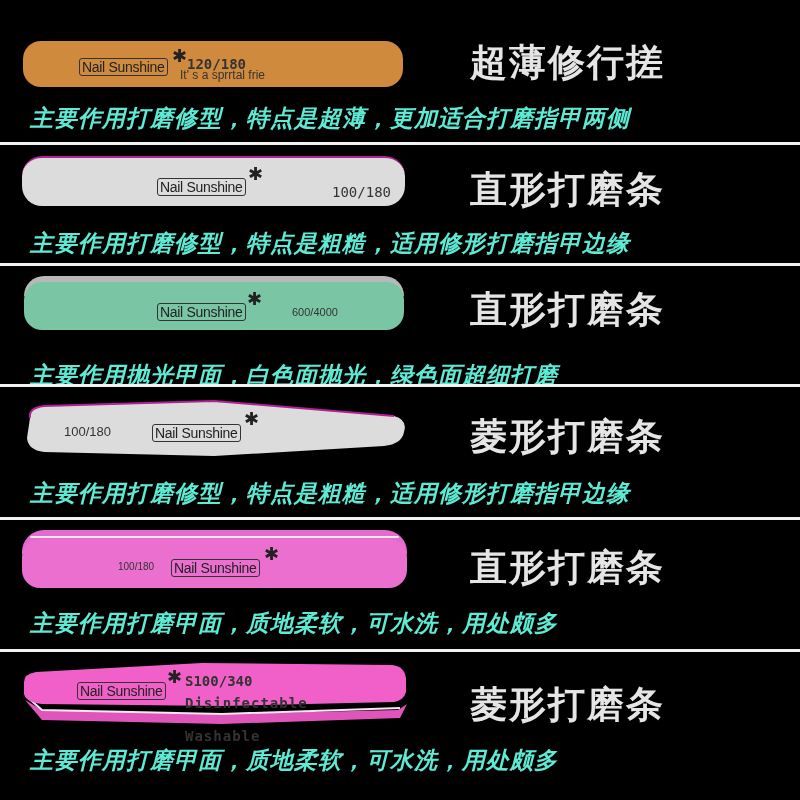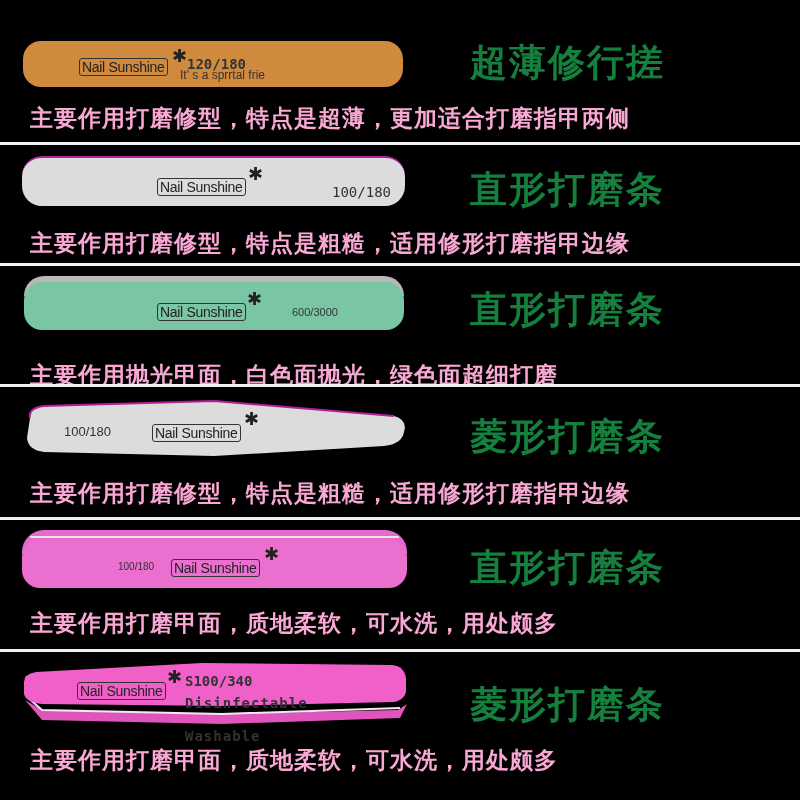--- a/index.html
+++ b/index.html
@@ -4,22 +4,22 @@
 <style>
   html,body{margin:0;padding:0;background:#000;}
   body{width:800px;height:800px;position:relative;overflow:hidden;font-family:"DejaVu Sans",sans-serif;color:#fff;}
   .sep{position:absolute;left:0;width:800px;height:3px;background:#f2f2f2;}
   .file{position:absolute;}
   .file .body{position:absolute;inset:0;border-radius:16px;}
   .brand{position:absolute;font-family:"Liberation Sans",sans-serif;font-size:14px;color:#222;border:1px solid #333;border-radius:3px;padding:0 2px;line-height:16px;white-space:nowrap;letter-spacing:-0.3px;}
   .grit{position:absolute;font-family:"DejaVu Sans Mono",monospace;font-size:14px;color:#333;white-space:nowrap;}
   .grit.sans{font-family:"Liberation Sans",sans-serif;font-size:11px;}
   .subtxt{position:absolute;font-family:"Liberation Sans",sans-serif;font-size:12px;color:#333;white-space:nowrap;}
-  .title{position:absolute;font-size:37px;font-weight:bold;color:#15803d;white-space:nowrap;letter-spacing:2px;}
-  .desc{position:absolute;left:30px;font-size:23px;font-weight:bold;color:#f9a8d4;white-space:nowrap;letter-spacing:1px;}
+  .title{position:absolute;font-size:37px;font-weight:bold;color:#e5e5e5;white-space:nowrap;letter-spacing:2px;}
+  .desc{position:absolute;left:30px;font-size:23px;font-weight:bold;color:#5eead4;white-space:nowrap;letter-spacing:1px;font-style:italic;}
 </style>
 </head>
 <body>
 
 <div class="file" style="left:23px;top:41px;width:380px;height:46px;">
   <div class="body" style="background:#d08a3e;border-radius:18px;"></div>
   <span class="brand" style="left:56px;top:17px;">Nail Sunshine</span>
   <span style="position:absolute;left:149px;top:4px;font-size:18px;color:#222;font-weight:bold;">✱</span>
   <span class="grit" style="left:164px;top:15px;font-weight:bold;">120/180</span>
   <span class="subtxt" style="left:157px;top:27px;">It' s a sprrtal frie</span>
@@ -36,21 +36,21 @@
 </div>
 <div class="title" style="left:470px;top:165px;">直形打磨条</div>
 <div class="desc" style="top:228px;">主要作用打磨修型，特点是粗糙，适用修形打磨指甲边缘</div>
 <div class="sep" style="top:263px;"></div>
 
 <div class="file" style="left:24px;top:276px;width:380px;height:54px;">
   <div class="body" style="background:#b8b8b8;top:0;height:20px;border-radius:20px 20px 0 0;"></div>
   <div class="body" style="background:#7ac5a4;top:6px;border-radius:18px;"></div>
   <span class="brand" style="left:133px;top:27px;">Nail Sunshine</span>
   <span style="position:absolute;left:223px;top:12px;font-size:18px;color:#222;font-weight:bold;">✱</span>
-  <span class="grit sans" style="left:268px;top:30px;">600/3000</span>
+  <span class="grit sans" style="left:268px;top:30px;">600/4000</span>
 </div>
 <div class="title" style="left:470px;top:285px;">直形打磨条</div>
 <div class="desc" style="top:360px;">主要作用抛光甲面，白色面抛光，绿色面超细打磨</div>
 <div class="sep" style="top:384px;"></div>
 
 <div class="file" style="left:24px;top:398px;width:384px;height:60px;">
   <svg width="384" height="60" style="position:absolute;left:0;top:0;">
     <path d="M6,20 Q4,10 20,8 L190,3 L370,18 Q384,22 380,34 Q378,46 360,48 L190,58 L20,54 Q4,52 3,40 Z" fill="#dcdcdc"></path>
     <path d="M6,20 Q4,10 20,8 L190,3 L370,18" fill="none" stroke="#b3209a" stroke-width="2"></path>
   </svg>

